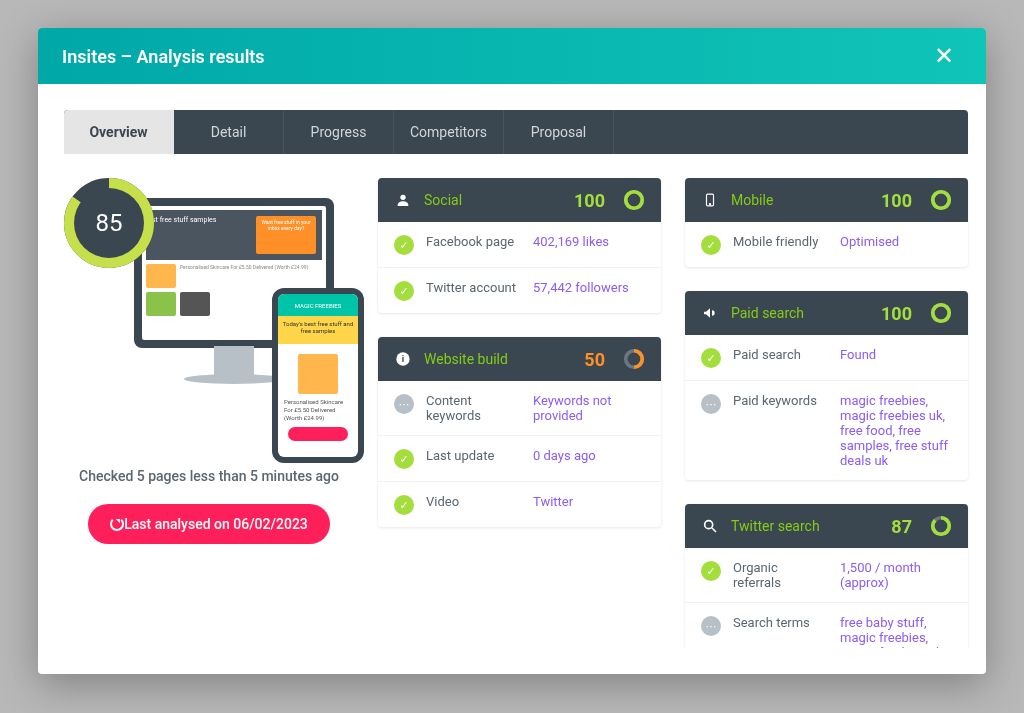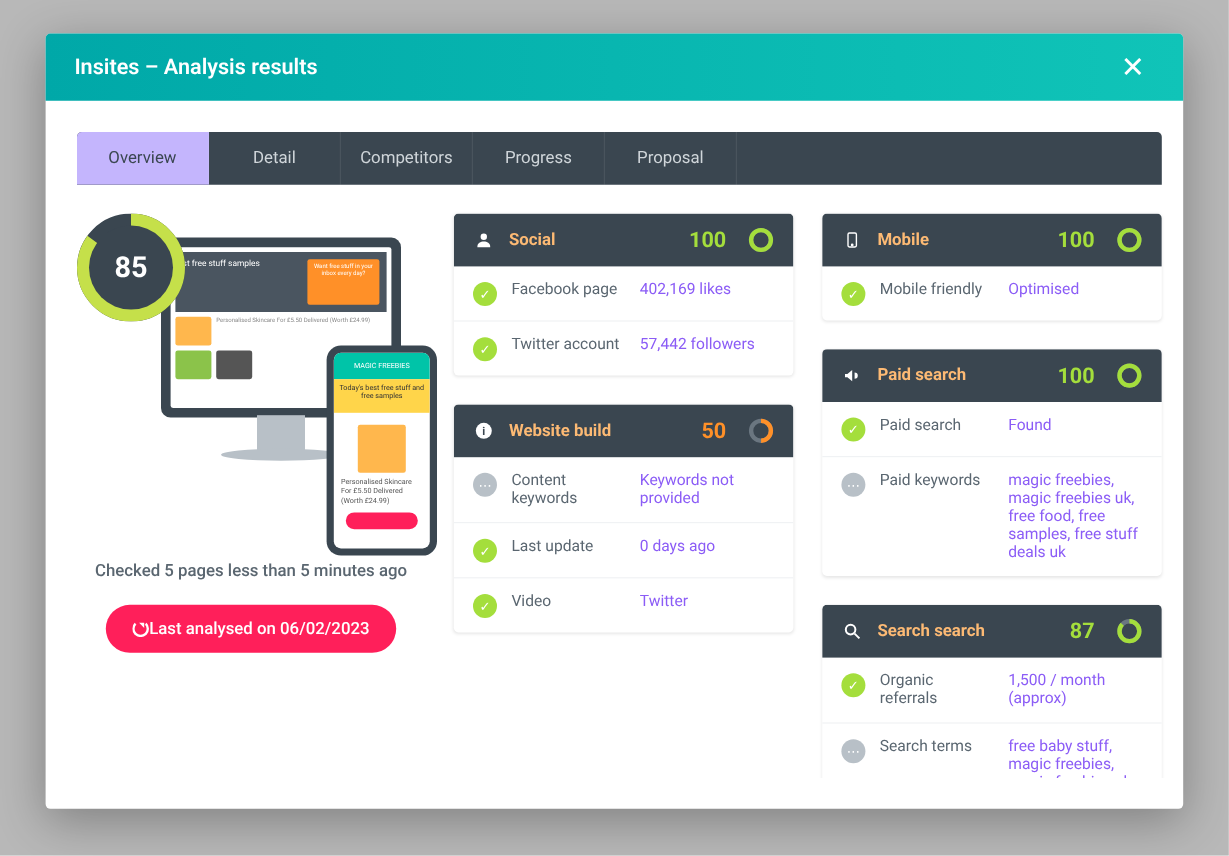--- a/index.html
+++ b/index.html
@@ -8,29 +8,29 @@
 .modal-header{background:linear-gradient(90deg,#00a8a8 0%,#10c4b8 100%);height:56px;display:flex;align-items:center;justify-content:space-between;padding:0 24px;border-radius:4px 4px 0 0}
 .modal-title{color:#fff;font-size:18px;font-weight:600}
 .close-btn{color:#fff;font-size:24px;cursor:pointer;background:none;border:none;padding:4px 8px;line-height:1}
 .modal-body{flex:1;padding:26px 12px 26px 26px;overflow:hidden;display:flex;gap:14px}
 .scroll-area{flex:1;overflow-y:auto;padding-right:6px}
 .scroll-area::-webkit-scrollbar{width:8px}
 .scroll-area::-webkit-scrollbar-thumb{background:#ccc;border-radius:4px}
 .scroll-area::-webkit-scrollbar-track{background:#f0f0f0}
 .tabs{display:flex;background:#3a4650;border-radius:4px 4px 0 0;overflow:hidden;margin-bottom:24px}
 .tab{flex:none;padding:14px 0;width:110px;text-align:center;color:#d0d6da;font-size:14px;cursor:pointer;border-right:1px solid rgba(255,255,255,.08)}
-.tab.active{background:#c4b5fd;color:#3a4650;font-weight:400}
+.tab.active{background:#e5e5e5;color:#3a4650;font-weight:700}
 .content-grid{display:flex;gap:24px}
 .left-col{width:290px;flex:none}
 .right-cols{flex:1;display:flex;gap:24px}
 .col{flex:1;display:flex;flex-direction:column;gap:24px}
 .score-wrap{position:relative;height:280px}
 .score-badge{position:absolute;left:0;top:0;width:90px;height:90px;z-index:5}
 .score-ring{position:absolute;inset:0}
-.score-num{position:absolute;inset:10px;background:#3a4650;border-radius:50%;display:flex;align-items:center;justify-content:center;color:#fff;font-size:24px;font-weight:700}
+.score-num{position:absolute;inset:10px;background:#3a4650;border-radius:50%;display:flex;align-items:center;justify-content:center;color:#fff;font-size:24px;font-weight:400}
 .device-mock{position:absolute;left:30px;top:20px;width:260px;height:260px}
 .monitor{position:absolute;left:40px;top:0;width:200px;height:150px;background:#3a4650;border-radius:8px;padding:8px}
 .monitor-screen{width:100%;height:100%;background:#fff;border-radius:2px;overflow:hidden;font-size:7px;color:#333;padding:4px}
 .monitor-stand{position:absolute;left:120px;top:148px;width:40px;height:30px;background:#b8c0c7}
 .monitor-base{position:absolute;left:90px;top:176px;width:100px;height:10px;background:#b8c0c7;border-radius:50%}
 .phone{position:absolute;right:-10px;top:90px;width:92px;height:175px;background:#3a4650;border-radius:12px;padding:6px}
 .phone-screen{width:100%;height:100%;background:#fff;border-radius:6px;overflow:hidden}
 .phone-header{height:22px;background:#00c4a8;font-size:6px;color:#fff;display:flex;align-items:center;justify-content:center}
 .phone-banner{height:28px;background:#ffd54a;font-size:6px;color:#333;padding:4px;text-align:center}
 .phone-content{padding:6px;font-size:6px;color:#555}
@@ -42,21 +42,21 @@
 .monitor-row{display:flex;gap:4px;margin-top:4px}
 .thumb{width:30px;height:24px;background:#ffb74d;border-radius:2px}
 .thumb2{width:30px;height:24px;background:#8bc34a;border-radius:2px}
 .status-text{text-align:center;color:#5a6670;font-size:14px;margin-top:10px;font-weight:500}
 .analyse-btn{display:flex;align-items:center;justify-content:center;gap:0;background:#ff1f5a;color:#fff;border:none;border-radius:24px;padding:12px 22px;font-size:14px;font-weight:500;margin:20px auto 0;cursor:pointer}
 .refresh-ico{display:inline-block;width:14px;height:14px;border:2px solid #fff;border-top-color:transparent;border-radius:50%;position:relative}
 .refresh-ico::after{content:"";position:absolute;top:-3px;right:-1px;border:3px solid transparent;border-bottom-color:#fff;transform:rotate(45deg)}
 .card{background:#fff;border-radius:4px;box-shadow:0 1px 3px rgba(0,0,0,.1);overflow:hidden}
 .card-header{background:#3a4650;height:44px;display:flex;align-items:center;padding:0 16px;gap:12px}
 .card-ico{width:18px;height:18px;display:flex;align-items:center;justify-content:center;color:#fff;font-size:14px}
-.card-title{flex:1;color:#fdba74;font-size:14px;font-weight:700}
+.card-title{flex:1;color:#84cc16;font-size:14px;font-weight:400}
 .card-score{color:#a4de3c;font-size:18px;font-weight:700}
 .mini-ring{width:22px;height:22px;position:relative;margin-left:6px}
 .card-body{padding:0}
 .row{display:flex;align-items:flex-start;padding:12px 16px;gap:12px;border-bottom:1px solid #f0f2f4}
 .row:last-child{border-bottom:none}
 .status-ico{width:20px;height:20px;border-radius:50%;flex:none;display:flex;align-items:center;justify-content:center;font-size:11px;color:#fff;margin-top:1px}
 .status-ok{background:#a4de3c}
 .status-info{background:#b8c0c7}
 .row-label{width:95px;flex:none;color:#5a6670;font-size:13px}
 .row-value{flex:1;color:#8b5cf6;font-size:13px}
@@ -71,22 +71,22 @@
     <button class="close-btn">
       <span>✕</span>
     </button>
   </div>
   <div class="modal-body">
     <div class="scroll-area">
 
       <div class="tabs">
         <div class="tab active">Overview</div>
         <div class="tab">Detail</div>
+        <div class="tab">Progress</div>
         <div class="tab">Competitors</div>
-        <div class="tab">Progress</div>
         <div class="tab">Proposal</div>
       </div>
 
       <div class="content-grid">
 
         <div class="left-col">
           <div class="score-wrap">
             <div class="device-mock">
               <div class="monitor">
                 <div class="monitor-screen">
@@ -266,21 +266,21 @@
             </div>
 
             <div class="card">
               <div class="card-header">
                 <span class="card-ico">
                   <svg width="16" height="16" viewBox="0 0 24 24" fill="none" stroke="#fff" stroke-width="2.5">
                       <circle cx="10" cy="10" r="6"></circle>
                       <line x1="15" y1="15" x2="21" y2="21"></line>
                     </svg>
                 </span>
-                <span class="card-title">Search search</span>
+                <span class="card-title">Twitter search</span>
                 <span class="card-score">87</span>
                 <span class="mini-ring">
                   <svg viewBox="0 0 24 24">
                       <circle cx="12" cy="12" r="9" fill="none" stroke="#6a7680" stroke-width="4"></circle>
                       <circle cx="12" cy="12" r="9" fill="none" stroke="#a4de3c" stroke-width="4" stroke-dasharray="49 56.5" transform="rotate(-90 12 12)"></circle>
                     </svg>
                 </span>
               </div>
               <div class="card-body">
                 <div class="row">

